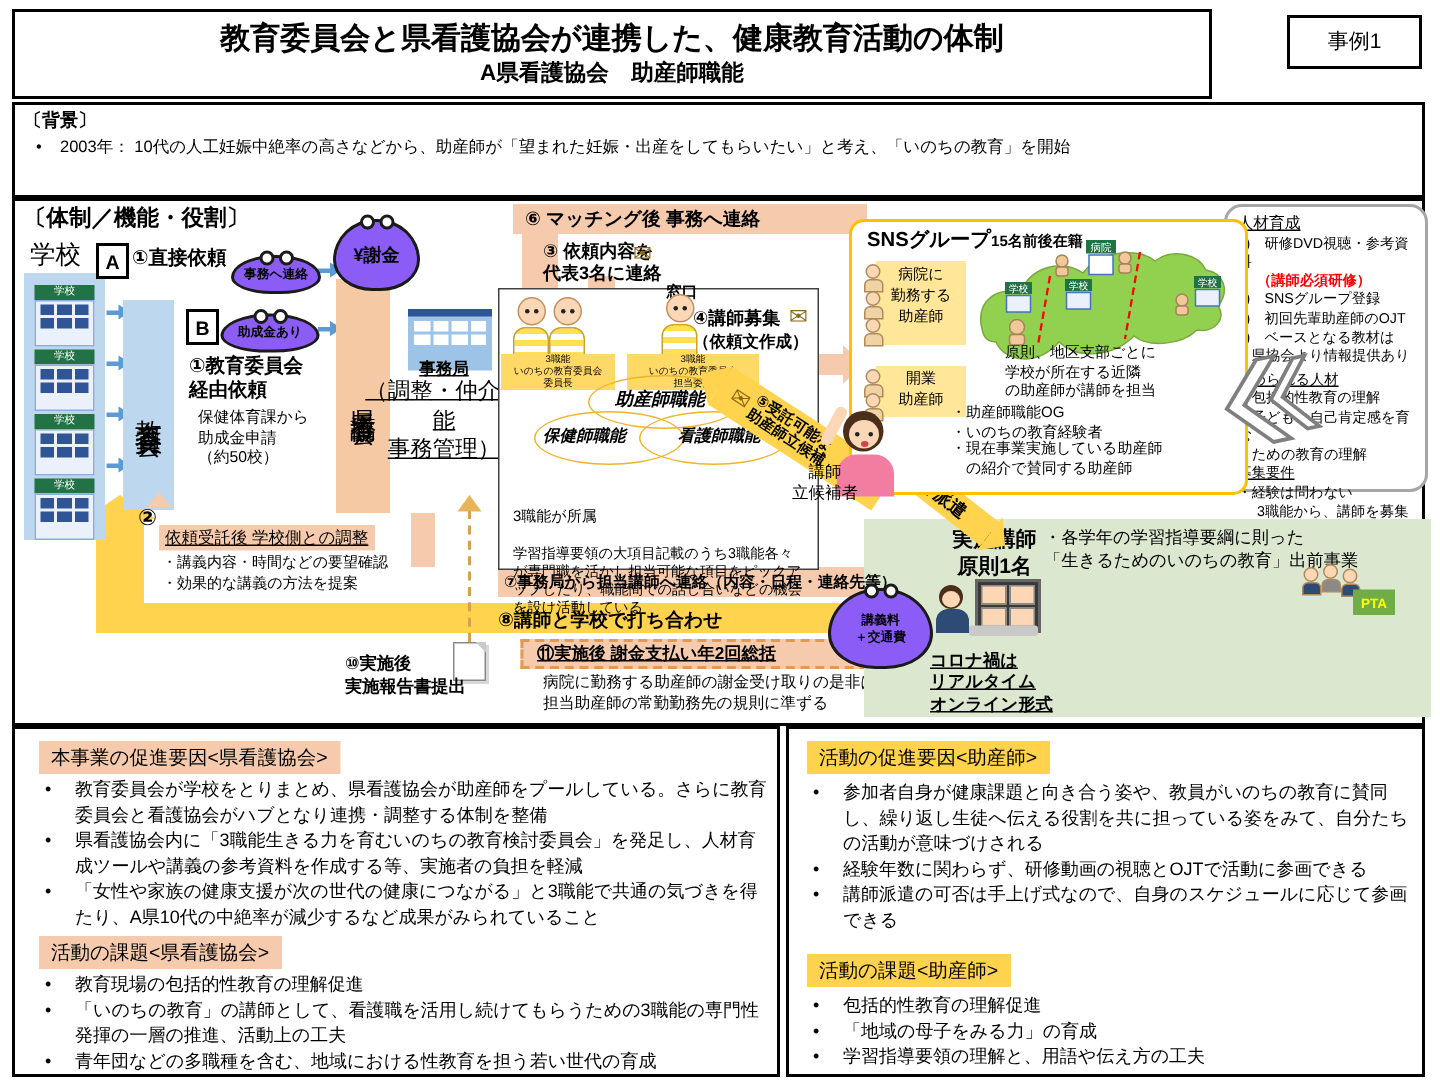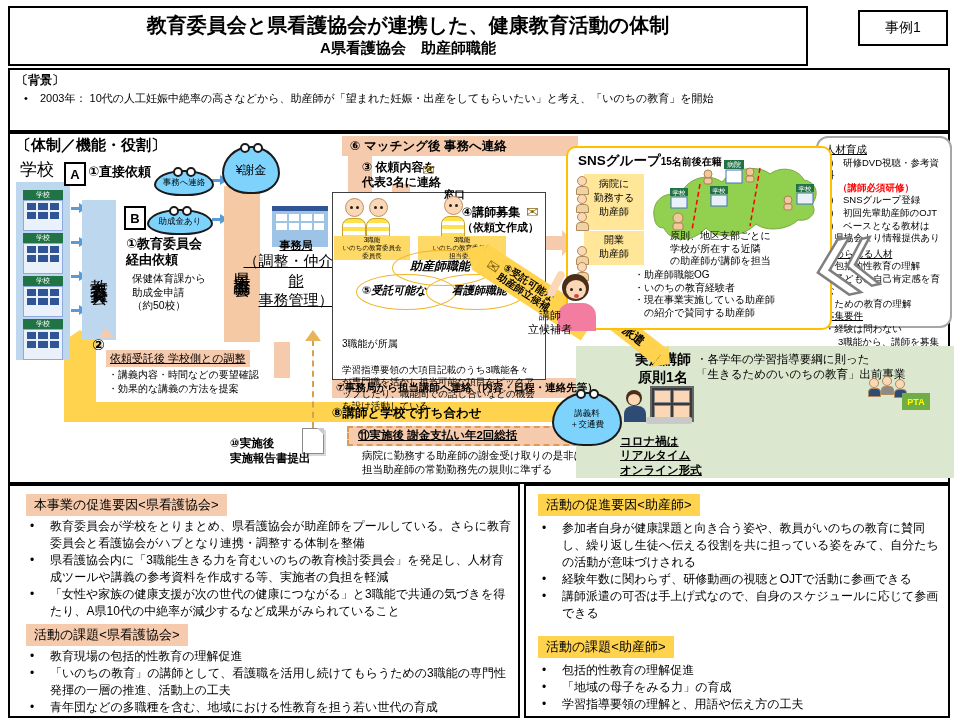--- a/index.html
+++ b/index.html
@@ -22,23 +22,23 @@
   .hl-or{display:inline-block;background:#F6CBAD;padding:2px 8px;font-size:13px}
   .hl-ye{display:inline-block;background:#FFD34D;padding:2px 8px;font-size:13px}
   
   .pe{background:#F6CBAD}
   .gd{background:#FFD34D}
   .tri{width:0;height:0}
   
   .barw{position:absolute;height:3px;background:#5B9BD5}
   .barw::after{content:"";position:absolute;right:-7px;top:-4px;border-top:5px solid transparent;border-bottom:5px solid transparent;border-left:8px solid #5B9BD5}
   
-  .purse{position:absolute;background:#7dd3fc;border:2px solid #1a1a1a;
+  .purse{position:absolute;background:#8b5cf6;border:2px solid #1a1a1a;
          border-radius:50% 50% 46% 46% / 58% 58% 44% 44%;
-         display:flex;align-items:center;justify-content:center;text-align:center;font-weight:normal;z-index:5}
+         display:flex;align-items:center;justify-content:center;text-align:center;font-weight:bold;z-index:5}
   .purse::before,.purse::after{content:"";position:absolute;top:-5px;width:6px;height:6px;border:2px solid #1a1a1a;border-radius:50%;background:#fff}
   .purse::before{left:calc(50% - 11px)}.purse::after{left:calc(50% + 2px)}
   
   .school{position:absolute;width:40px;height:37px;text-align:center}
   .sc-label{background:#217346;color:#fff;font-size:7px;line-height:10px;height:10px}
   .sc-bld{height:25px;background:#EAF1FB;border:1px solid #8FAADC;display:grid;grid-template-columns:repeat(3,1fr);grid-auto-rows:7px;gap:2px;padding:2px 3px}
   .sc-bld span{background:#2F5597}
   
   .bldg{position:absolute;width:48px;height:30px;background:#9DC3E6;border-top:5px solid #2F5597;display:grid;grid-template-columns:repeat(4,1fr);grid-auto-rows:7px;gap:2px;padding:3px 4px}
   .bldg span{background:#fff}
@@ -253,21 +253,21 @@
       </div>
     <div class="a c" style="left:408px;top:102px;width:88px;font-size:6.5px;line-height:1.25;background:#FFD966" data-bind="diagram.committee.member_label">3職能
 いのちの教育委員会
 担当委員</div>
 
     <div class="a" style="left:344px;top:116px;width:176px;height:66px">
       <div class="venn-e" style="left:38px;top:0;width:100px;height:34px"></div>
       <div class="venn-e" style="left:2px;top:24px;width:98px;height:34px"></div>
       <div class="venn-e" style="left:72px;top:24px;width:98px;height:34px"></div>
       <div class="vlab" style="left:56px;top:8px;font-size:12px" data-bind="diagram.committee.venn1">助産師職能</div>
-      <div class="vlab" style="left:8px;top:33px;font-size:11px" data-bind="diagram.committee.venn2">⑤受託可能な</div>
+      <div class="vlab" style="left:8px;top:33px;font-size:11px" data-bind="diagram.committee.venn2">保健師職能</div>
       <div class="vlab" style="left:98px;top:33px;font-size:11px" data-bind="diagram.committee.venn3">看護師職能</div>
     </div>
     <div class="a" style="left:332px;top:203px;font-size:10px" data-bind="diagram.committee.sub1">3職能が所属</div>
     <div class="a" style="left:332px;top:230px;width:196px;font-size:9.5px;line-height:1.25" data-bind="diagram.committee.sub2">学習指導要領の大項目記載のうち3職能各々が専門職を活かし担当可能な項目をピックアップしたり、職能間での話し合いなどの機会を設け活動している</div>
 
     <div class="a b" style="left:452px;top:70px;font-size:12px" data-bind="diagram.steps.s4a">④講師募集</div>
     <span class="a env" style="left:516px;top:70px">✉</span>
     <div class="a b" style="left:452px;top:86px;font-size:11px" data-bind="diagram.steps.s4b">（依頼文作成）</div>
     <div class="s5arrow" style="left:470px;top:108px">
       <span class="env">✉</span>
@@ -287,21 +287,21 @@
           <s></s>
         </div>
       <div class="tp" style="left:8px;top:46px">
           <i></i>
           <s></s>
         </div>
       <div class="tp" style="left:8px;top:64px">
           <i></i>
           <s></s>
         </div>
-      <div class="a c" style="left:16px;top:83px;width:60px;height:34px;background:#FFE699;font-size:10px;line-height:1.4;padding-top:2px;box-sizing:border-box" data-bind="diagram.sns.open_box">開業
+      <div class="a c" style="left:16px;top:96px;width:60px;height:34px;background:#FFE699;font-size:10px;line-height:1.4;padding-top:2px;box-sizing:border-box" data-bind="diagram.sns.open_box">開業
 助産師</div>
       <div class="tp" style="left:8px;top:98px">
           <i></i>
           <s></s>
         </div>
       <div class="tp" style="left:8px;top:114px">
           <i></i>
           <s></s>
         </div>
 

